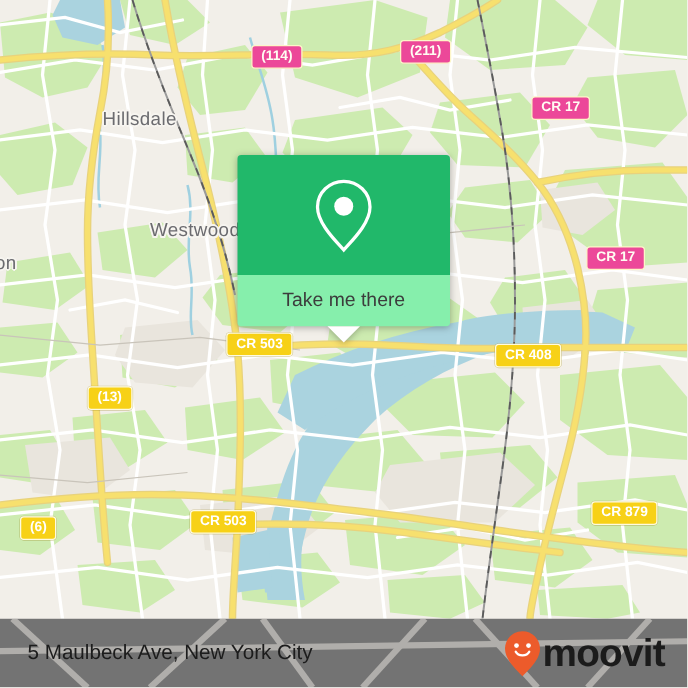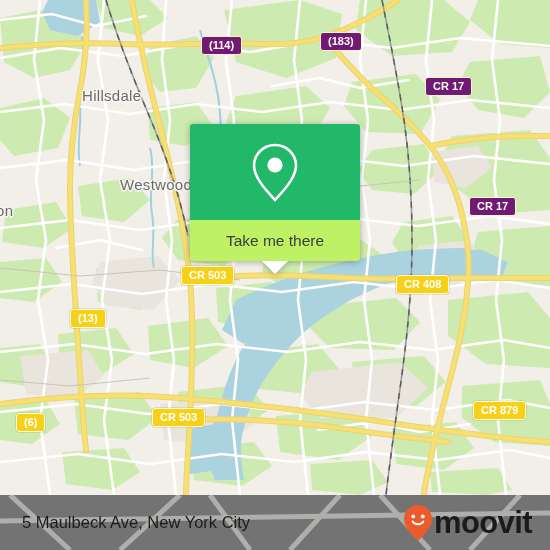--- a/index.html
+++ b/index.html
@@ -34,21 +34,21 @@
     border:1px solid #fffbe0;
     border-radius:3px;
     color:#fff;
     font-size:11px;
     font-weight:bold;
     padding:2px 7px 3px 7px;
     line-height:12px;
     white-space:nowrap;
     box-shadow:0 0 0 .5px rgba(150,130,20,.35);
   }
-  .shield.pale{background:#701a75;border-color:#fdf6c8;color:#fffdf2;box-shadow:none;}
+  .shield.pale{background:#ec4899;border-color:#fdf6c8;color:#fffdf2;box-shadow:none;}
 
   
   .attrib{
     position:absolute;left:0;bottom:0;
     background:rgba(255,255,255,.78);
     color:#3b3b3b;
     font-size:11.5px;
     padding:3px 8px 4px 8px;
     white-space:nowrap;
   }
@@ -58,21 +58,21 @@
     position:absolute;left:190px;top:124px;width:170px;
     filter:drop-shadow(0 1px 3px rgba(0,0,0,.30));
   }
   .card-top{
     background:#21b86a;
     height:96px;
     border-radius:3px 3px 0 0;
     display:flex;align-items:center;justify-content:center;
   }
   .card-bottom{
-    background:#bef264;
+    background:#86efac;
     height:41px;
     border-radius:0 0 3px 3px;
     display:flex;align-items:center;justify-content:center;
     color:#3c3c3c;
     font-size:15.5px;
   }
   .card-tail{
     position:absolute;left:50%;top:137px;
     margin-left:-13px;
     width:0;height:0;
@@ -278,21 +278,21 @@
           <path d="M300 180 L360 186 L420 180"></path>
         </g>
       </g>
     </svg>
 
     <div class="maplabel" style="left:82px;top:87px;">Hillsdale</div>
     <div class="maplabel" style="left:120px;top:176px;">Westwood</div>
     <div class="maplabel" style="left:-4px;top:202px;">on</div>
 
     <div class="shield pale" style="left:201px;top:36px;">(114)</div>
-    <div class="shield pale" style="left:320px;top:32px;">(183)</div>
+    <div class="shield pale" style="left:320px;top:32px;">(211)</div>
     <div class="shield pale" style="left:425px;top:77px;">CR 17</div>
     <div class="shield pale" style="left:469px;top:197px;">CR 17</div>
     <div class="shield" style="left:181px;top:266px;">CR 503</div>
     <div class="shield" style="left:396px;top:275px;">CR 408</div>
     <div class="shield" style="left:70px;top:309px;text-align:right;">(13)</div>
     <div class="shield" style="left:473px;top:401px;">CR 879</div>
     <div class="shield" style="left:152px;top:408px;">CR 503</div>
     <div class="shield" style="left:16px;top:413px;">(6)</div>
 
   </div>

